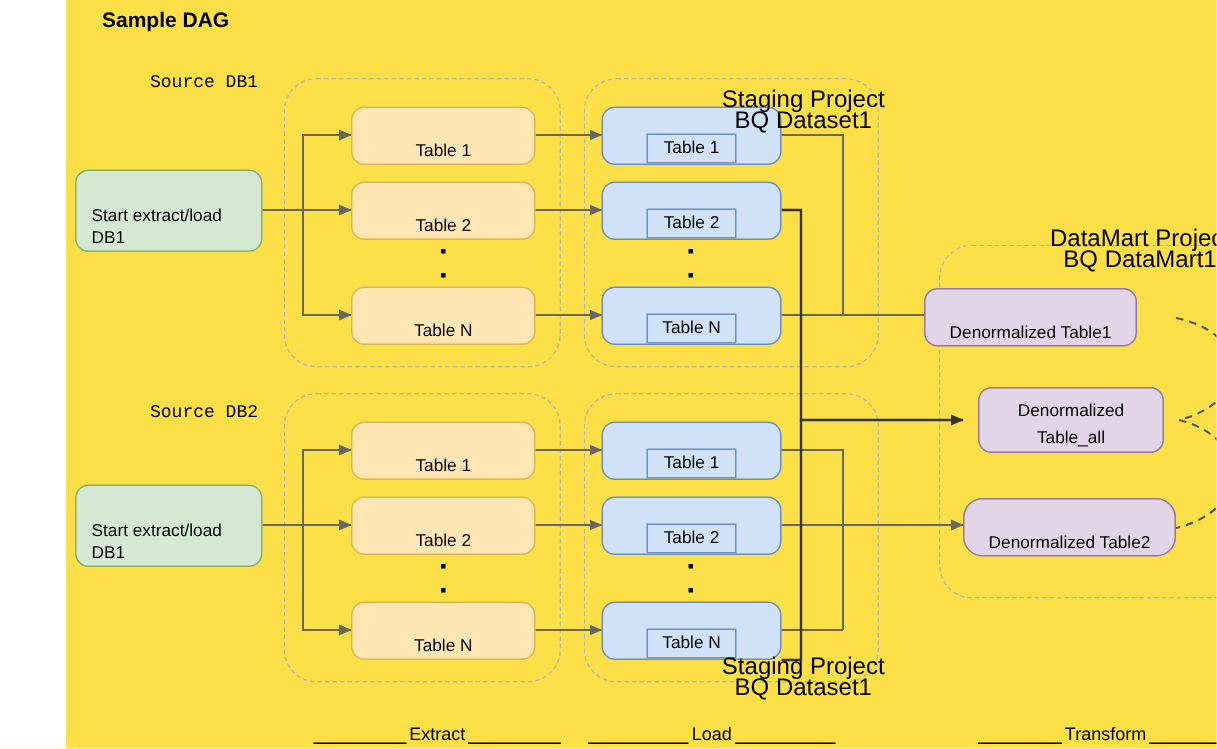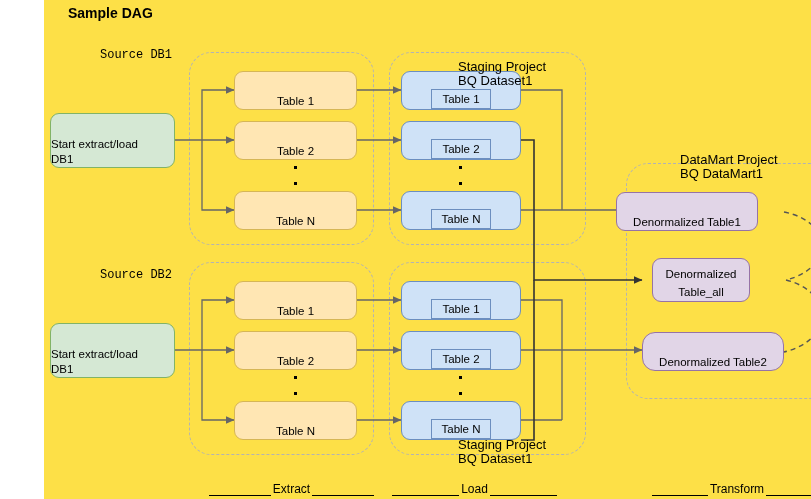--- a/index.html
+++ b/index.html
@@ -39,38 +39,39 @@
   .title {
     position: absolute;
     left: 24px;
     top: 5px;
     font-size: 14px;
     font-weight: bold;
     color: #000;
   }
   .grp-label {
     position: absolute;
-    font-size: 13px;
+    font-size: 16px;
     line-height: 14px;
     color: #000;
-    text-align: left;
+    text-align: center;
     white-space: pre;
   }
   .node {
     position: absolute;
     box-sizing: border-box;
     border-radius: 9px;
     display: flex;
     align-items: flex-end;
     font-size: 11.5px;
     line-height: 15px;
   }
   .node-green {
     background: #d5e8d4;
     border: 1px solid #82b366;
+    padding-left: 10px;
     justify-content: flex-start;
     white-space: pre-line;
   }
   .node-yellow {
     background: #ffe6b3;
     border: 1px solid #d6b656;
     justify-content: center;
   }
   .node-blue {
     background: #cfe2f7;
@@ -262,21 +263,21 @@
 
   <div class="grp-label" style="left:414px; top:60px; width:155px; white-space:pre-line;">Staging Project
 BQ Dataset1</div>
   <div class="grp-label" style="left:414px; top:438px; width:155px; white-space:pre-line;">Staging Project
 BQ Dataset1</div>
 
   <div class="node node-purple" style="left:572px; top:192px; width:142px; height:39px;">
     <span>Denormalized Table1</span>
   </div>
 
-  <div class="node node-purple" style="left:608px; top:258px; width:98px; height:44px;">
+  <div class="node node-purple" style="left:608px; top:258px; width:124px; height:44px;">
     <span class="two-line">
       <span>Denormalized</span>
       <span>Table_all</span>
     </span>
   </div>
 
   <div class="node node-purple" style="left:598px; top:332px; width:142px; height:39px;border-radius:13px;">
     <span>Denormalized Table2</span>
   </div>
 

